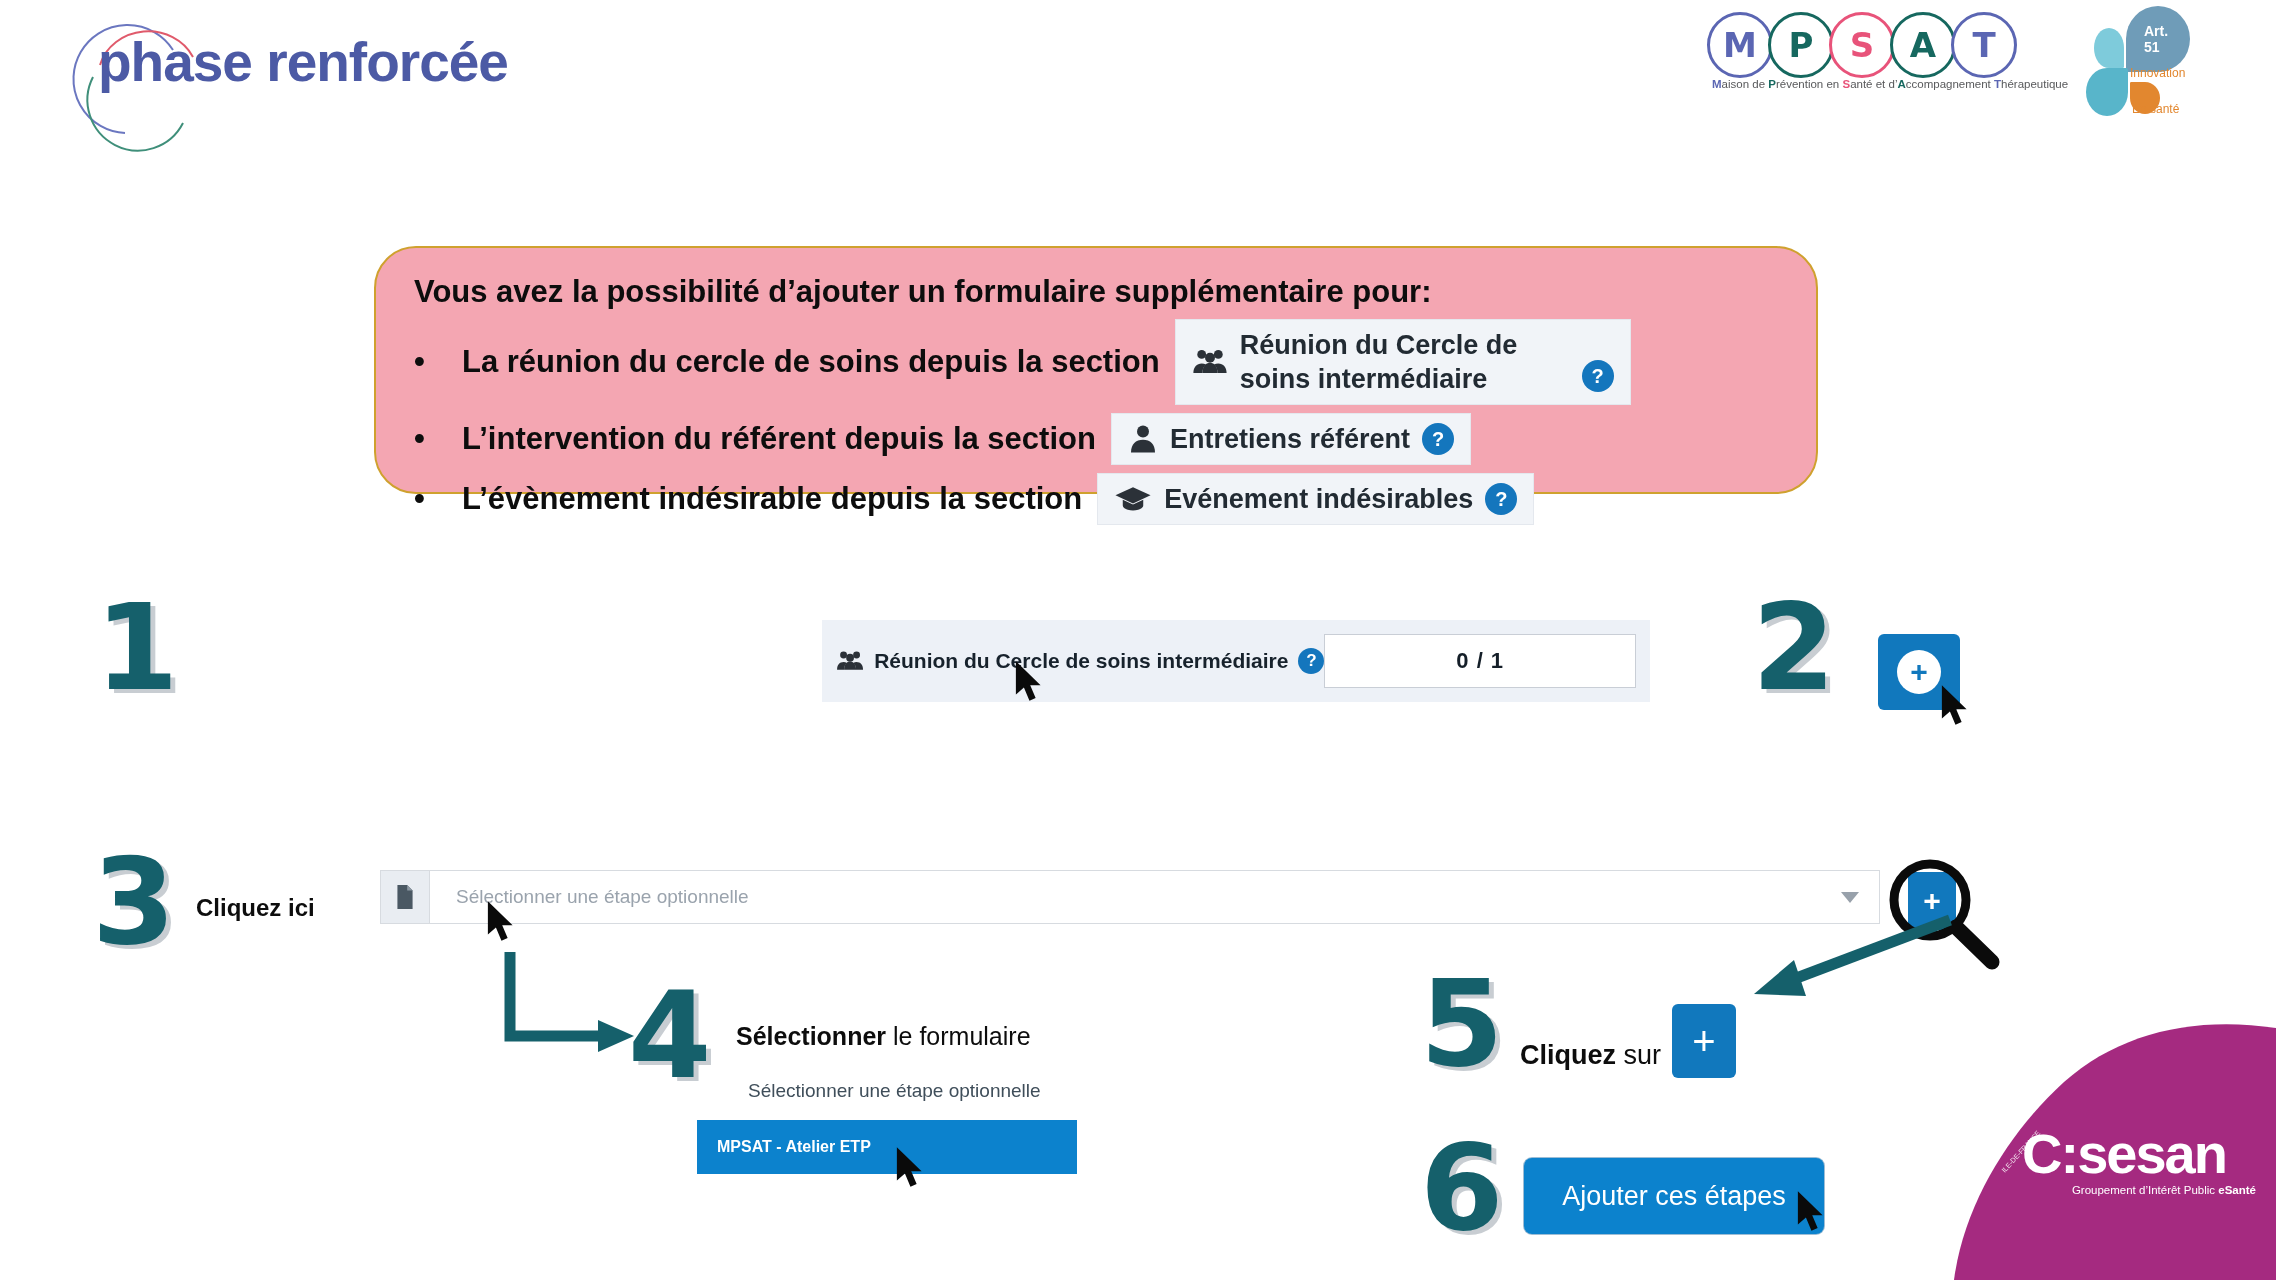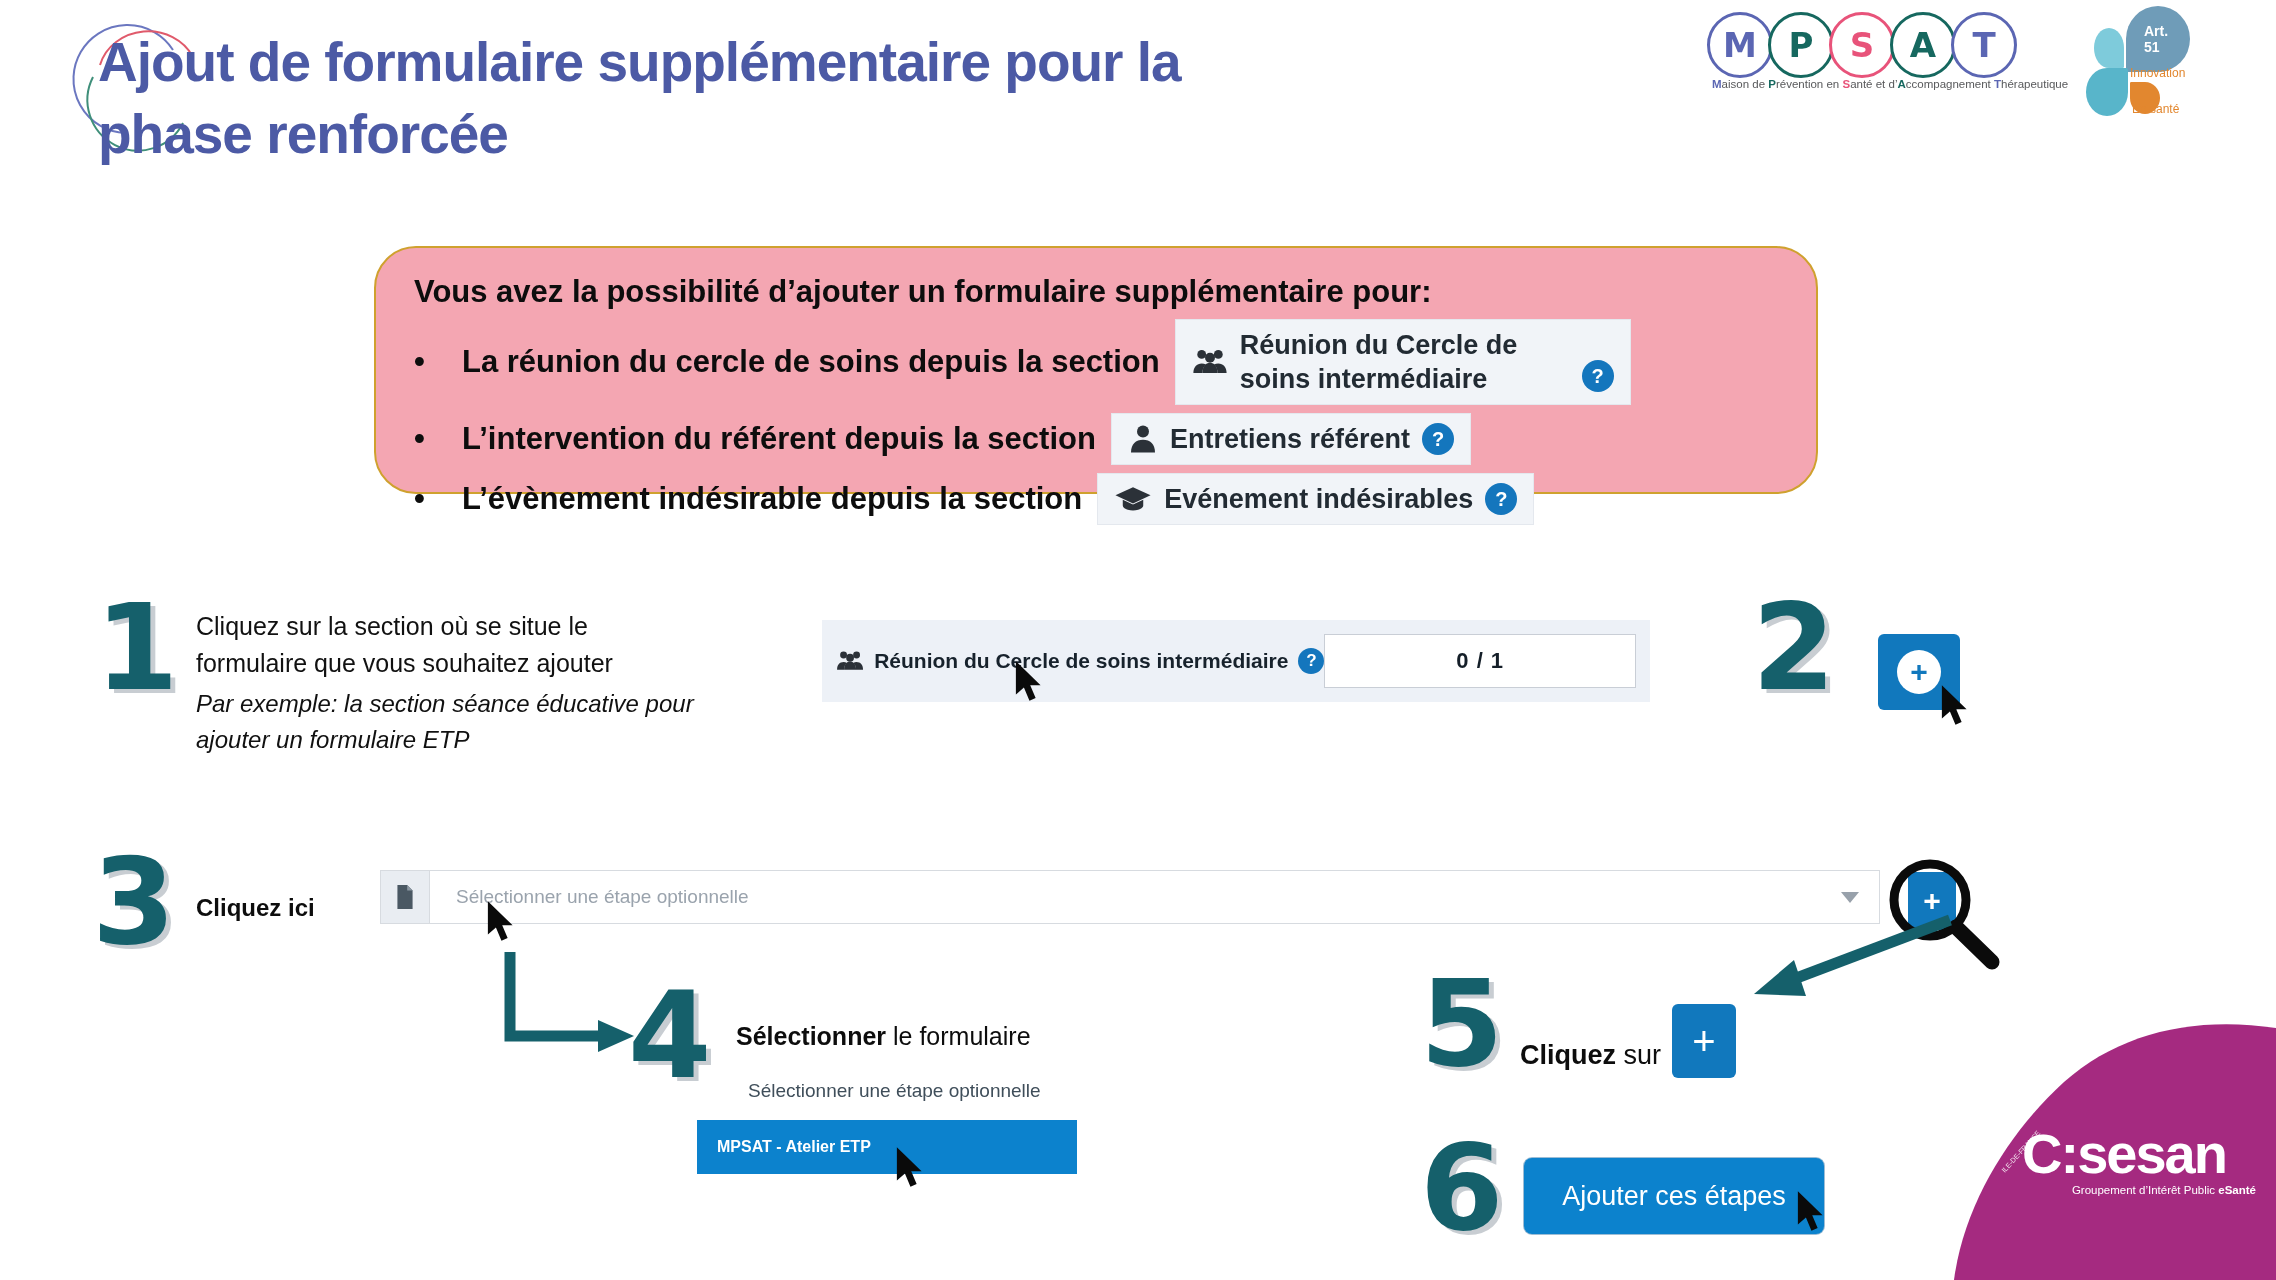--- a/index.html
+++ b/index.html
@@ -108,21 +108,20 @@
 
 <div id="page">
 
   <svg class="abs" style="left:55px;top:5px" width="160" height="165" viewBox="0 0 160 165">
     <path d="M118 45 A54 54 0 1 0 70 128" fill="none" stroke="#6b77c0" stroke-width="2"></path>
     <path d="M45 60 A50 46 0 0 1 138 52" fill="none" stroke="#e05a6b" stroke-width="2"></path>
     <path d="M38 72 A50 50 0 1 0 128 118" fill="none" stroke="#3f8f7a" stroke-width="2"></path>
   </svg>
 
   <div id="title" class="abs" style="color: rgb(76, 90, 165);">
-    <div>Ajout de formulaire supplémentaire pour la</div>
     <div>phase renforcée</div>
   </div>
 
   <div id="mpsat" class="abs">
     <div class="mpsat-row">
       <div class="mpsat-ring" style="border-color: rgb(91, 102, 179);">
           <span style="color: rgb(91, 102, 179);">M</span>
         </div>
       <div class="mpsat-ring" style="border-color: rgb(22, 104, 95);">
           <span style="color: rgb(22, 104, 95);">P</span>
@@ -193,28 +192,20 @@
           <path d="M13 1 25 6.5 13 12 1 6.5z"></path>
           <path d="M6 9.5v4c0 1.8 3.1 3.3 7 3.3s7-1.5 7-3.3v-4l-7 3.2z"></path>
         </svg>
         <span class="chip-label">Evénement indésirables</span>
         <span class="badge-q" style="background-color: rgb(20, 118, 189);">?</span>
       </span>
     </div>
   </div>
 
   <div class="abs num" style="left: 95px; top: 598px; color: rgb(21, 96, 107);">1</div>
-  <div id="step1-text" class="abs">
-    <div>Cliquez sur la section où se situe le</div>
-    <div>formulaire que vous souhaitez ajouter</div>
-    <div id="step1-example">
-      <div>Par exemple: la section séance éducative pour</div>
-      <div>ajouter un formulaire ETP</div>
-    </div>
-  </div>
 
   <div id="strip" class="abs">
     <svg width="30" height="24" viewBox="0 0 26 20" fill="#2b3138">
       <circle cx="7" cy="4.5" r="3.2"></circle>
         <circle cx="19" cy="4.5" r="3.2"></circle>
         <circle cx="13" cy="7" r="3.6"></circle>
       <path d="M1 18c0-4.5 2.5-7 6-7 1.2 0 2.2.3 3 .8-1.6 1.4-2.5 3.6-2.5 6.2z"></path>
       <path d="M25 18c0-4.5-2.5-7-6-7-1.2 0-2.2.3-3 .8 1.6 1.4 2.5 3.6 2.5 6.2z"></path>
       <path d="M7.5 18c0-4.8 2.3-7.5 5.5-7.5s5.5 2.7 5.5 7.5z"></path>
     </svg>

